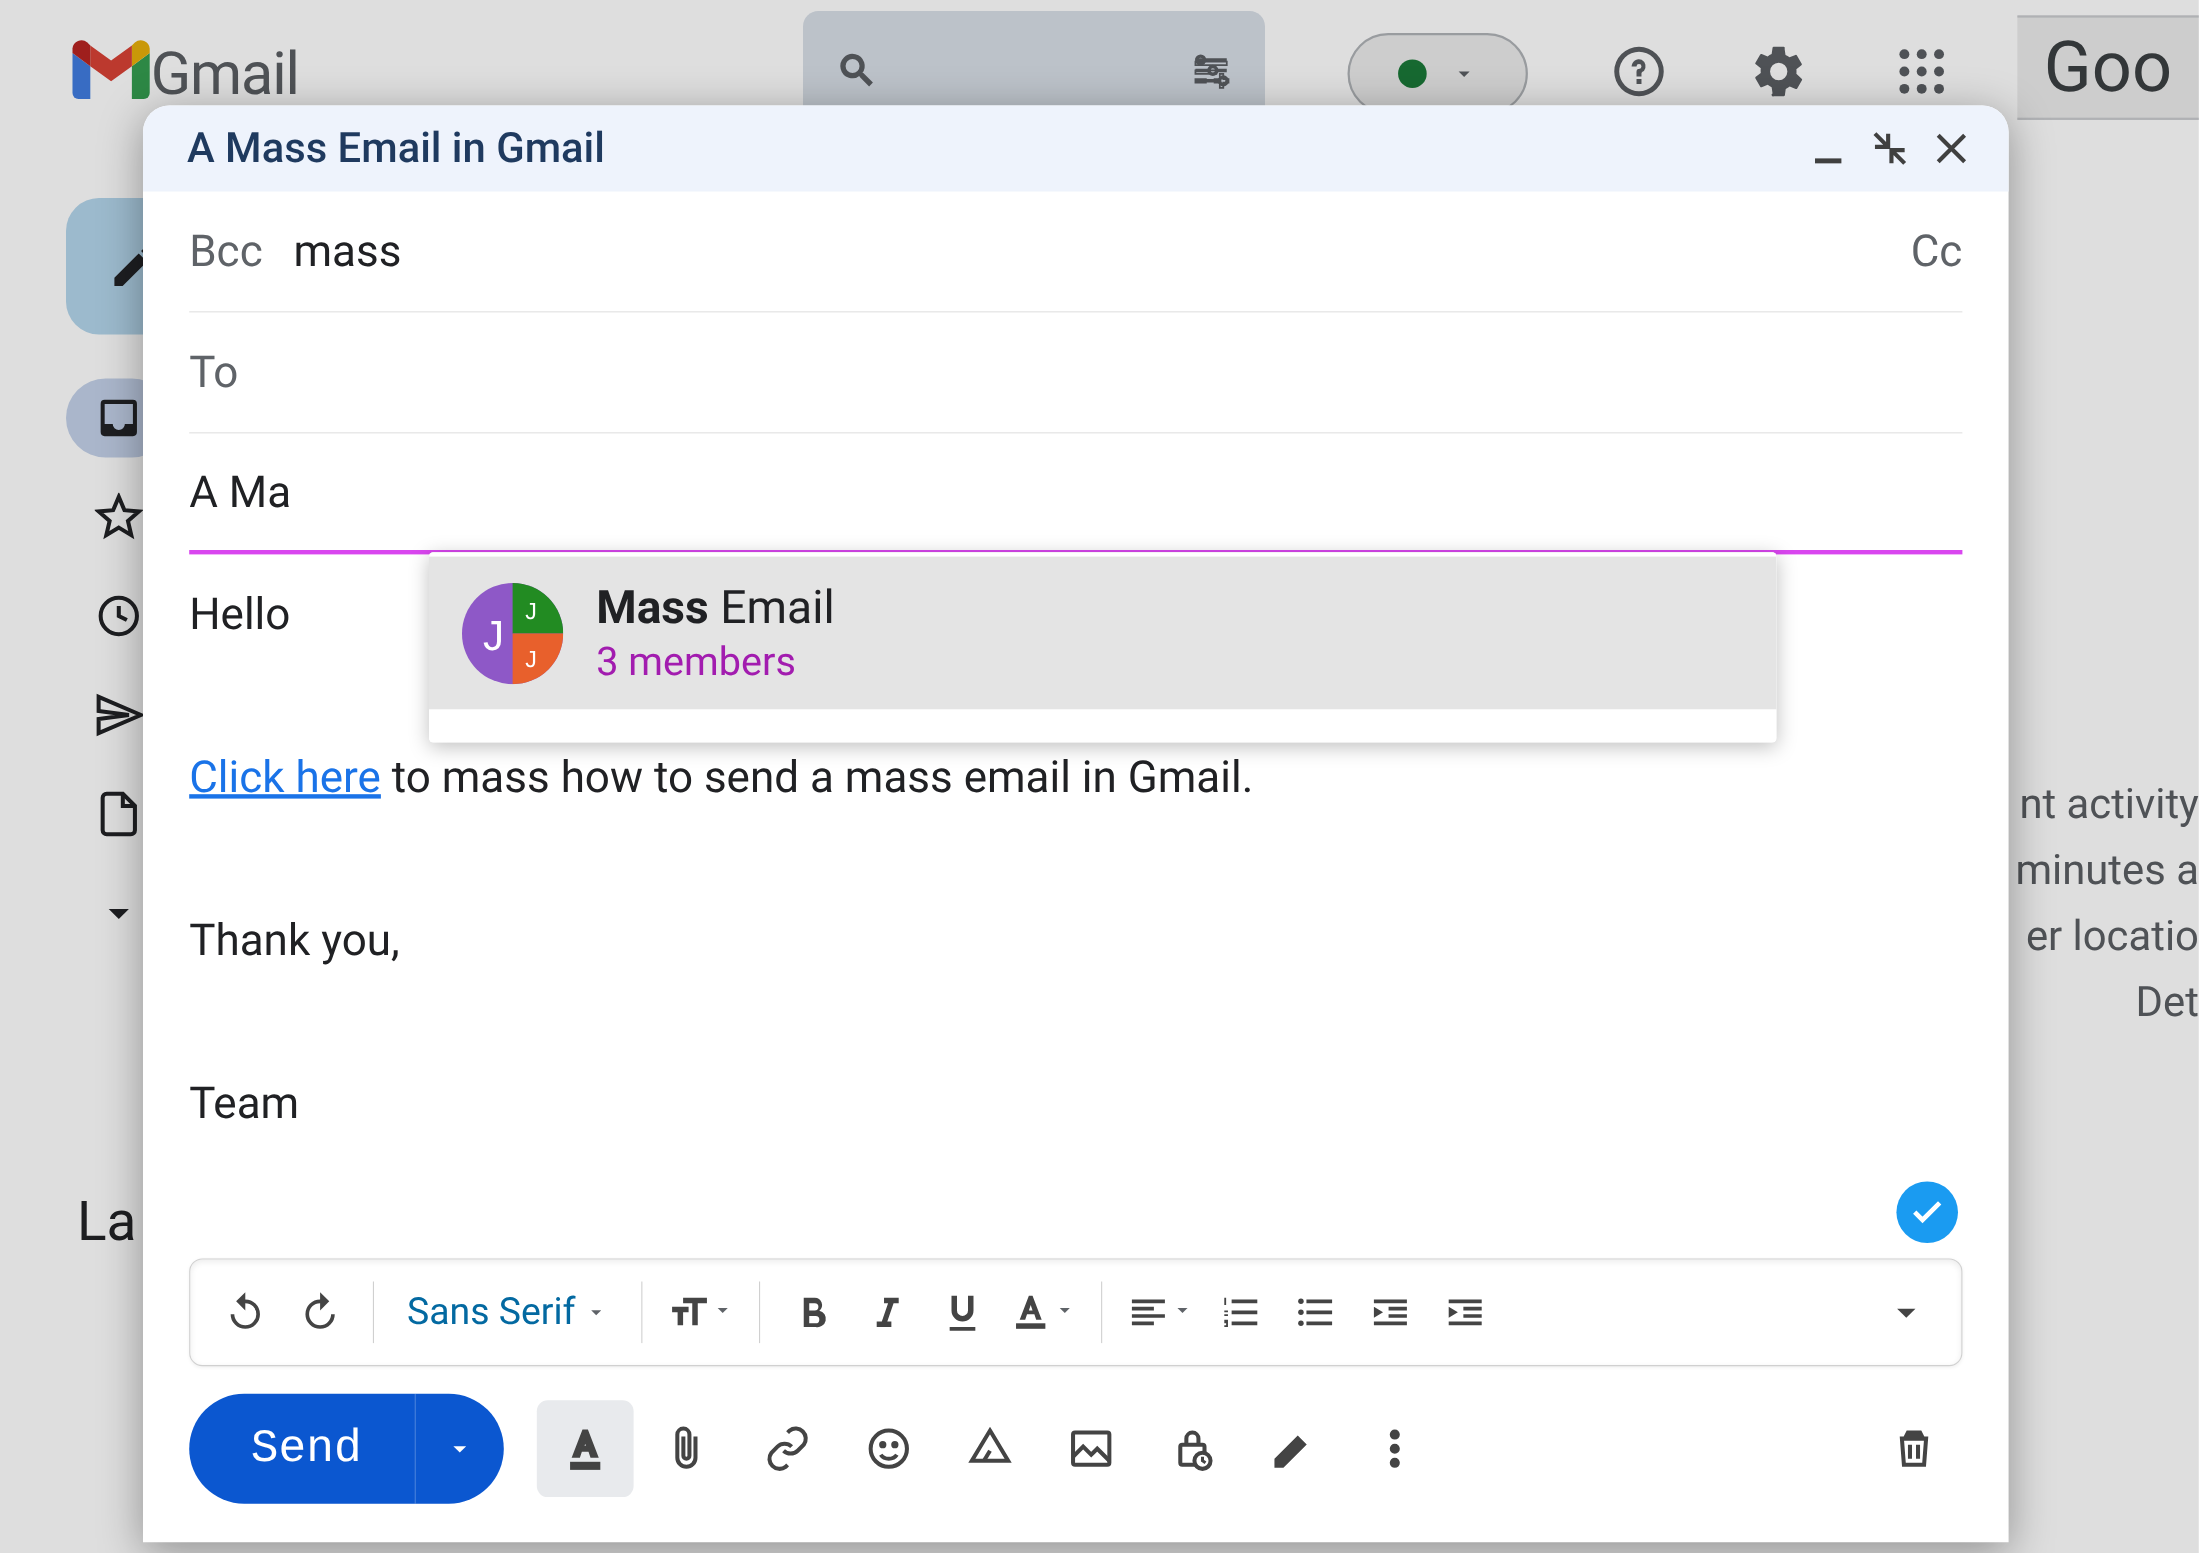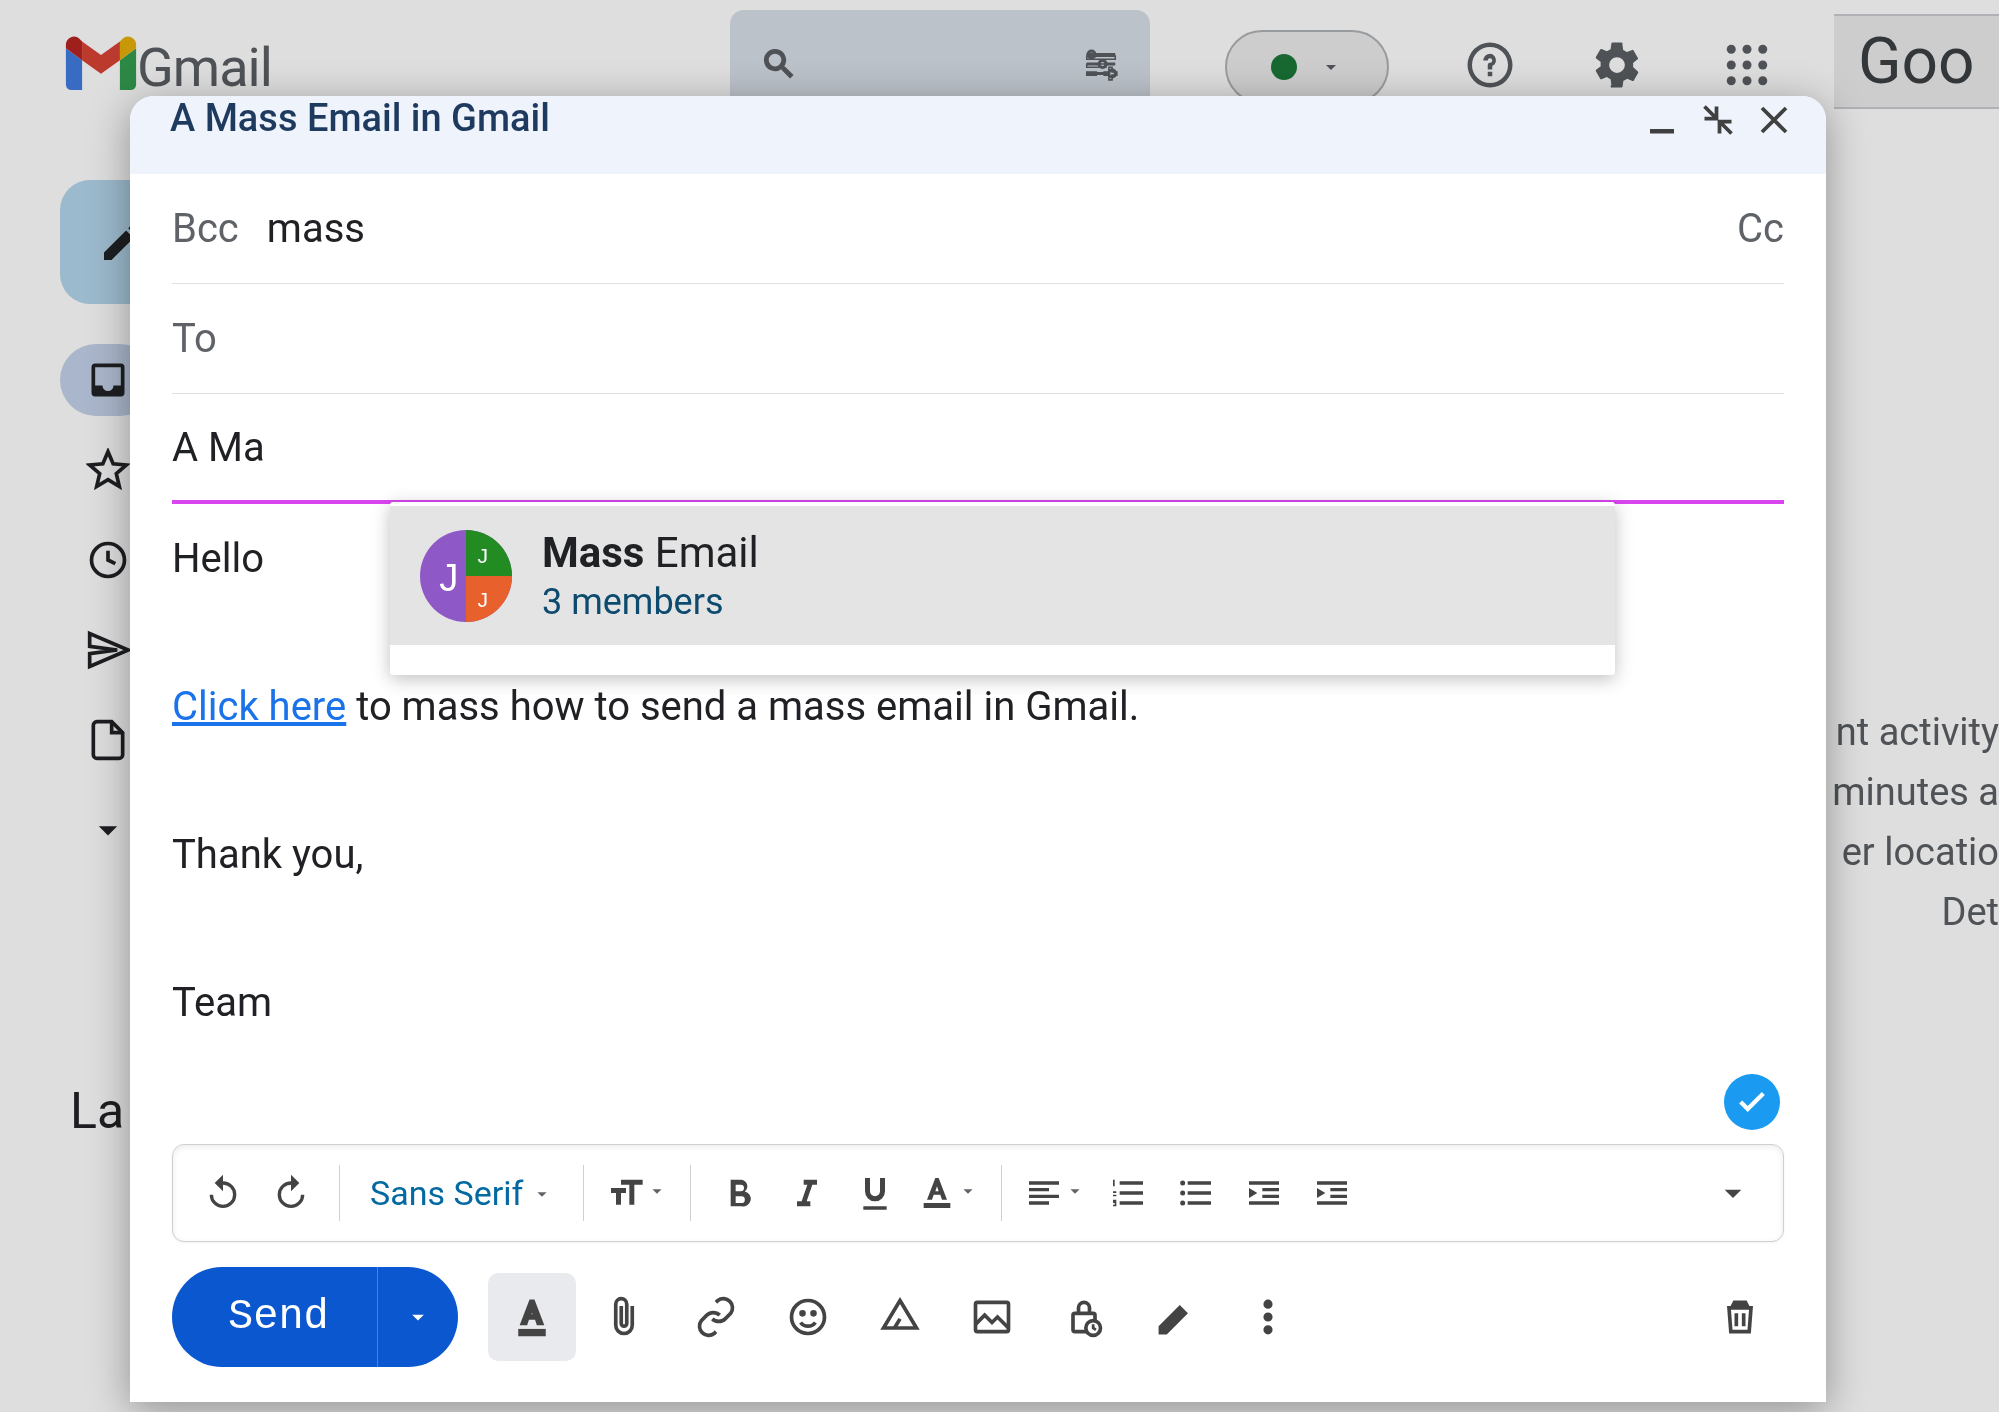--- a/index.html
+++ b/index.html
@@ -70,21 +70,21 @@
   
   .compose-win {
     position:absolute; top:96px; left:130px; width:1696px; height:1306px;
     background:#fff; border-radius:24px 24px 0 0;
     box-shadow: 0 8px 40px rgba(0,0,0,0.35);
     display:flex; flex-direction:column;
     overflow:visible;
   }
   .cw-header {
     height:78px; background:#eef3fc; border-radius:24px 24px 0 0;
-    display:flex; align-items:flex-start; padding:0 28px 0 40px;
+    display:flex; align-items:center; padding:0 28px 0 40px;
   }
   .cw-title { font-size:38px; color:#1f3a5f; font-weight:500; flex:1; }
   .cw-header .ctrl { width:48px; height:48px; display:flex; align-items:center; justify-content:center; cursor:pointer; margin-left:8px;}
   .cw-header .ctrl svg { width:36px; height:36px; }
 
   .cw-body { flex:1; padding: 0 42px; position:relative; }
   .field-row { display:flex; align-items:center; height:110px; border-bottom:1px solid #e0e0e0; font-size:40px; position:relative;}
   .field-row.subject { border-bottom:4px solid #d946ef;}
   .field-row .lbl { color:#5f6368; margin-right:28px; }
   .field-row .val { color:#202124; }
@@ -105,21 +105,21 @@
   .ac {
     position:absolute; top:328px; left:260px; width:1225px; background:#fff;
     border-radius:4px; box-shadow: 0 4px 18px rgba(0,0,0,0.25); overflow:hidden;
     z-index:50;
   }
   .ac .ac-item { display:flex; align-items:center; gap:30px; padding:22px 30px; background:#e4e4e4; border-top:4px solid #fff;}
   .ac .avatar { width:92px; height:92px; }
   .ac .avatar svg { width:92px; height:92px; }
   .ac .txt .line1 { font-size:42px; color:#202124; }
   .ac .txt .line1 b { font-weight:700; }
-  .ac .txt .line2 { font-size:36px; color:#0c4a6e; margin-top:4px;}
+  .ac .txt .line2 { font-size:36px; color:#a21caf; margin-top:4px;}
   .ac .gap { height:30px; background:#fff; }
 
   
   .fmt-bar {
     position:absolute; left:42px; right:42px; top:970px; height:98px;
     border:1px solid #d0d0d0; border-radius:12px; background:#fff;
     display:flex; align-items:center; padding:0 18px; gap:4px;
     box-shadow: 0 2px 6px rgba(0,0,0,0.08) inset, 0 1px 3px rgba(0,0,0,0.05);
   }
   .fmt-bar .fbtn {

